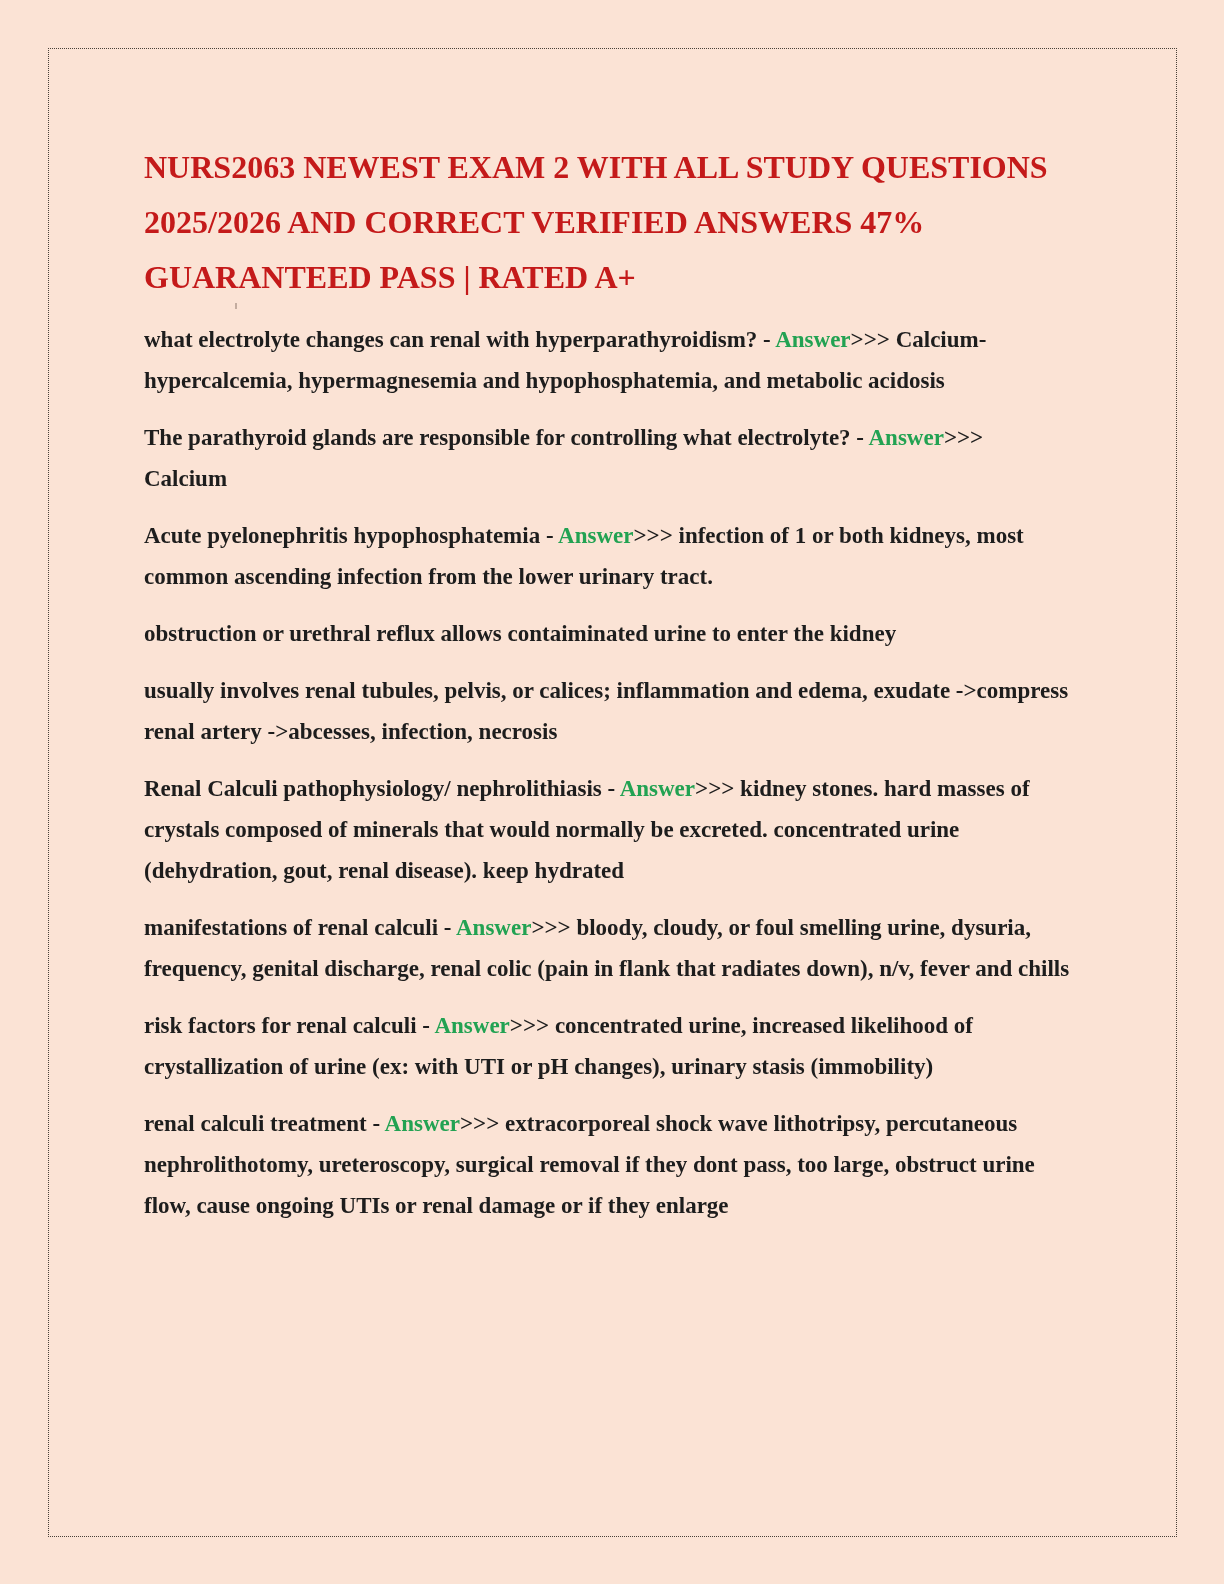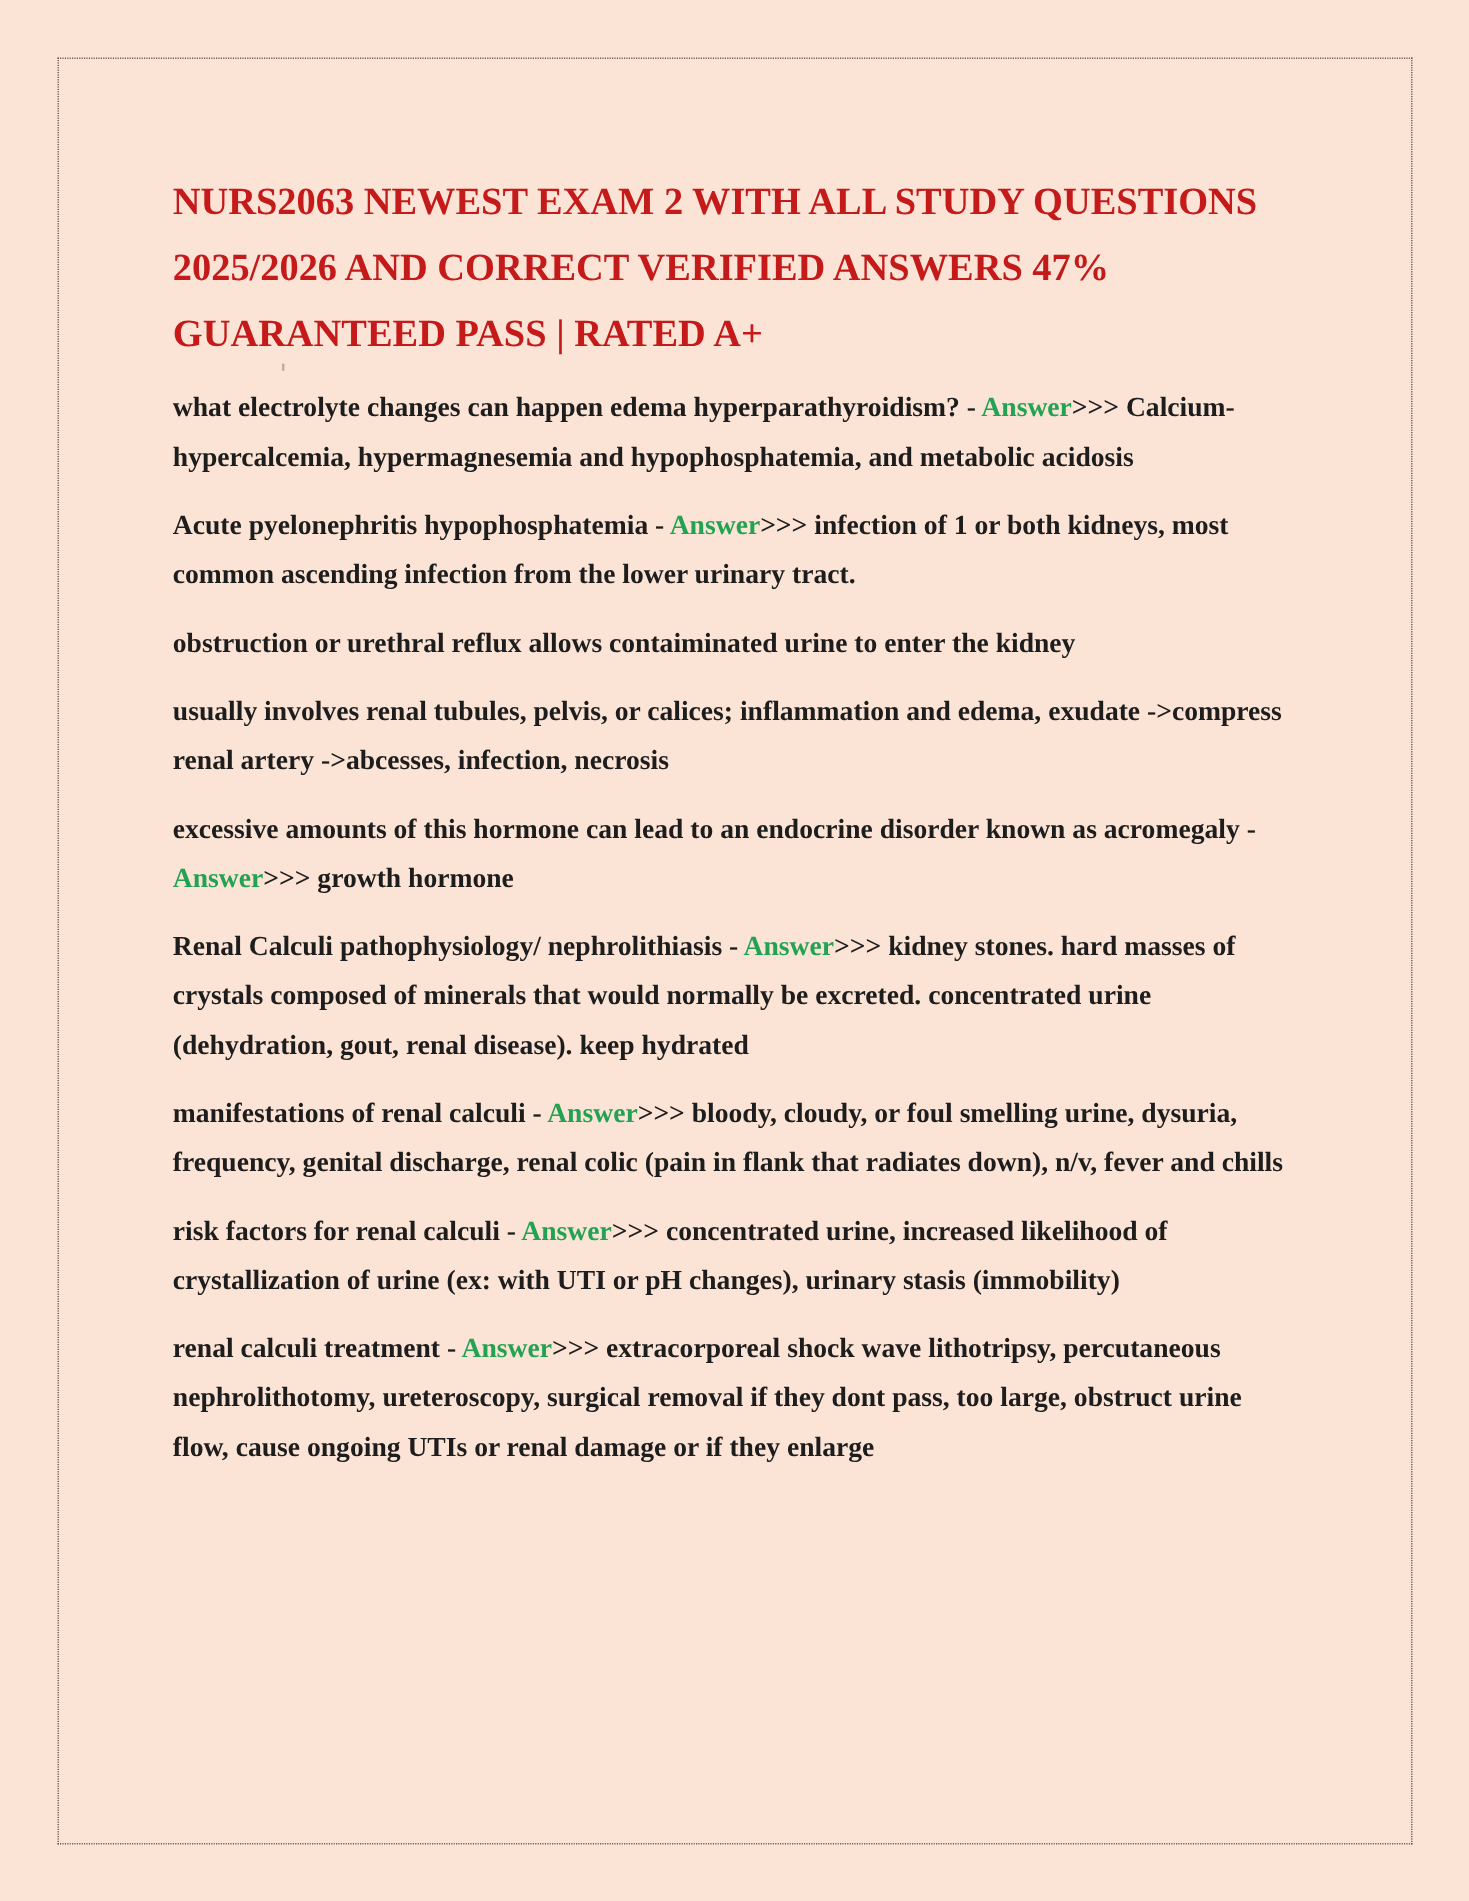--- a/index.html
+++ b/index.html
@@ -73,30 +73,30 @@
 <div class="content">
 
   <h1 class="doc-title">
     <span class="tline">NURS2063 NEWEST EXAM 2 WITH ALL STUDY QUESTIONS</span>
     <span class="tline">2025/2026 AND CORRECT VERIFIED ANSWERS 47%</span>
     <span class="tline">GUARANTEED PASS | RATED A+</span>
   </h1>
 
   <span class="stray"></span>
 
-  <p class="qa"><span class="q">what electrolyte changes can happen edema hyperparathyroidism? - </span><span class="ans">Answer</span><span class="a">&gt;&gt;&gt; Calcium-hypercalcemia, hypermagnesemia and hypophosphatemia, and metabolic acidosis</span></p>
+  <p class="qa"><span class="q">what electrolyte changes can renal with hyperparathyroidism? - </span><span class="ans">Answer</span><span class="a">&gt;&gt;&gt; Calcium-hypercalcemia, hypermagnesemia and hypophosphatemia, and metabolic acidosis</span></p>
 
+  <p class="qa"><span class="q">The parathyroid glands are responsible for controlling what electrolyte? - </span><span class="ans">Answer</span><span class="a">&gt;&gt;&gt; Calcium</span></p>
 
   <p class="qa"><span class="q">Acute pyelonephritis hypophosphatemia - </span><span class="ans">Answer</span><span class="a">&gt;&gt;&gt; infection of 1 or both kidneys, most common ascending infection from the lower urinary tract.</span></p>
 
   <p class="qa"><span class="q">obstruction or urethral reflux allows contaiminated urine to enter the kidney</span><span class="ans"></span><span class="a"></span></p>
 
   <p class="qa"><span class="q">usually involves renal tubules, pelvis, or calices; inflammation and edema, exudate -&gt;compress renal artery -&gt;abcesses, infection, necrosis</span><span class="ans"></span><span class="a"></span></p>
 
-  <p class="qa"><span class="q">excessive amounts of this hormone can lead to an endocrine disorder known as acromegaly - </span><span class="ans">Answer</span><span class="a">&gt;&gt;&gt; growth hormone</span></p>
 
   <p class="qa"><span class="q">Renal Calculi pathophysiology/ nephrolithiasis - </span><span class="ans">Answer</span><span class="a">&gt;&gt;&gt; kidney stones. hard masses of crystals composed of minerals that would normally be excreted. concentrated urine (dehydration, gout, renal disease). keep hydrated</span></p>
 
   <p class="qa"><span class="q">manifestations of renal calculi - </span><span class="ans">Answer</span><span class="a">&gt;&gt;&gt; bloody, cloudy, or foul smelling urine, dysuria, frequency, genital discharge, renal colic (pain in flank that radiates down), n/v, fever and chills</span></p>
 
   <p class="qa"><span class="q">risk factors for renal calculi - </span><span class="ans">Answer</span><span class="a">&gt;&gt;&gt; concentrated urine, increased likelihood of crystallization of urine (ex: with UTI or pH changes), urinary stasis (immobility)</span></p>
 
   <p class="qa"><span class="q">renal calculi treatment - </span><span class="ans">Answer</span><span class="a">&gt;&gt;&gt; extracorporeal shock wave lithotripsy, percutaneous nephrolithotomy, ureteroscopy, surgical removal if they dont pass, too large, obstruct urine flow, cause ongoing UTIs or renal damage or if they enlarge</span></p>
 
 

